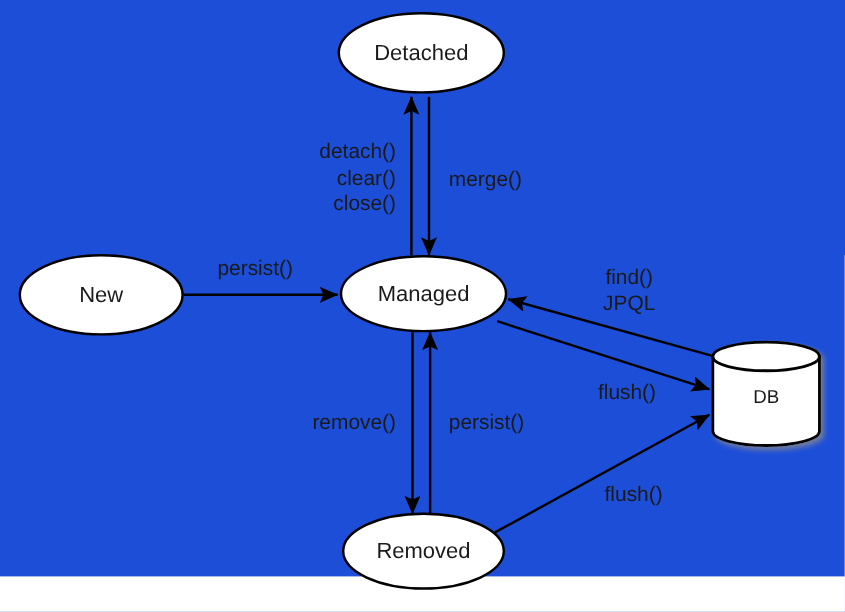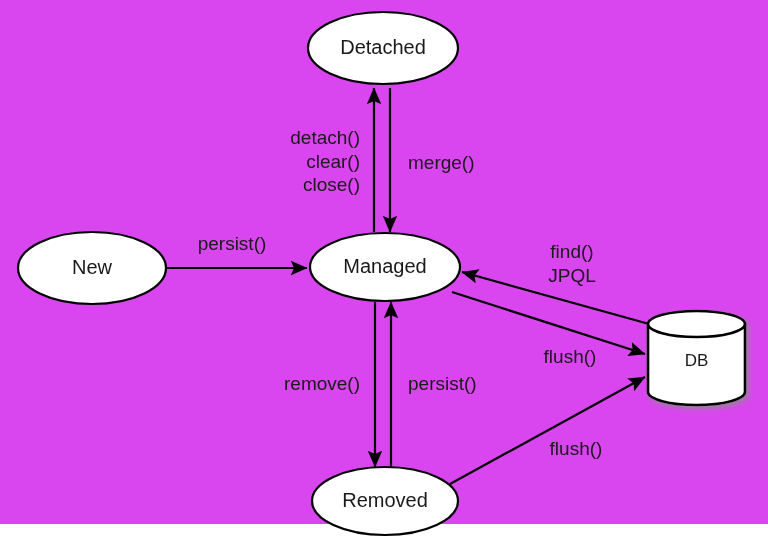--- a/index.html
+++ b/index.html
@@ -11,21 +11,21 @@
   body {
     width: 768px;
     height: 556px;
     font-family: "Liberation Sans", sans-serif;
     overflow: hidden;
   }
   #diagram-root {
     position: relative;
     width: 768px;
     height: 524px;
-    background: #d946ef;
+    background: #1d4ed8;
   }
   svg#lifecycle-svg {
     display: block;
     width: 768px;
     height: 556px;
   }
   .node-shape {
     fill: #ffffff;
     stroke: #000000;
     stroke-width: 2.2;

